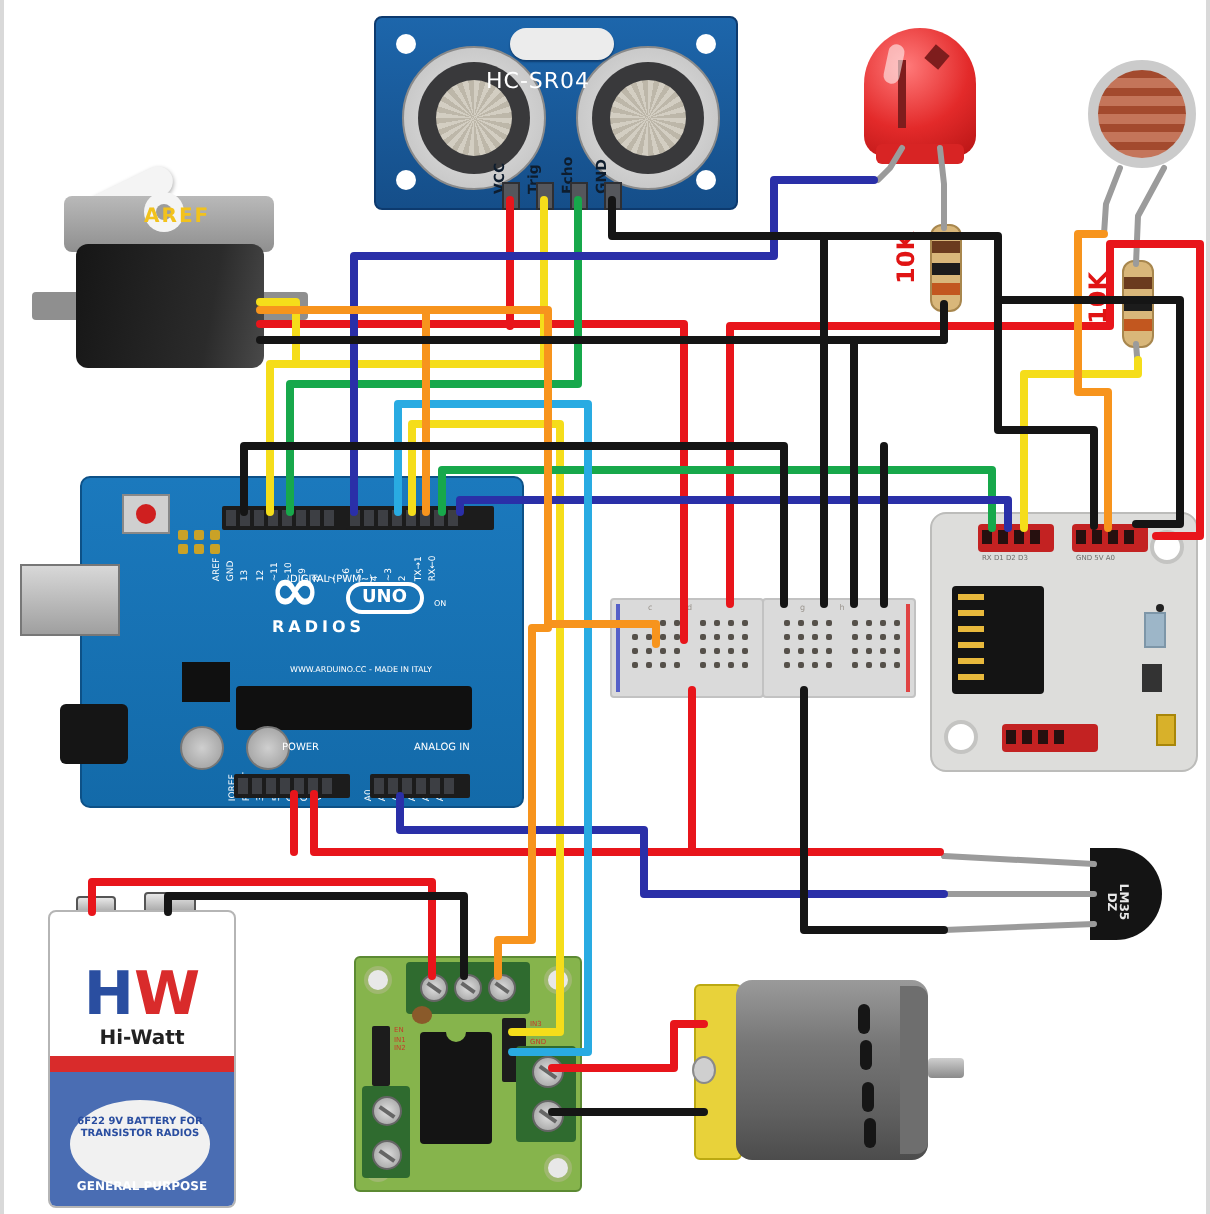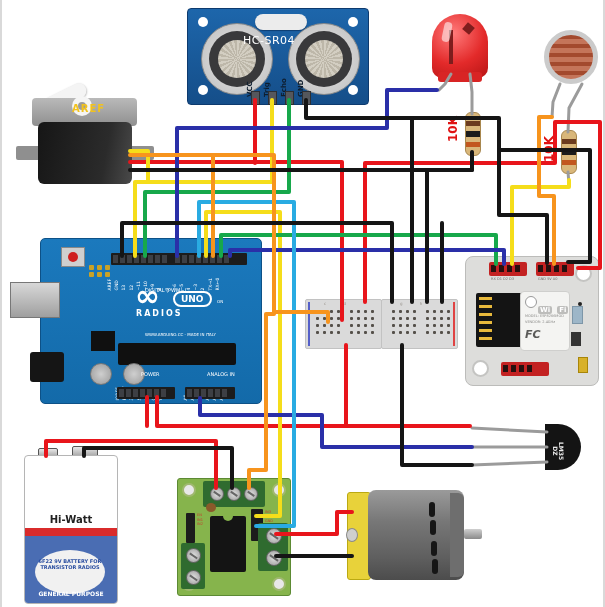--- a/index.html
+++ b/index.html
@@ -360,30 +360,20 @@
       </div>
     <div class="abs" style="left:112px;top:45px;width:4px;height:4px;background:#222;border-radius:50%"></div>
     <div class="abs" style="left:112px;top:62px;width:4px;height:4px;background:#222;border-radius:50%"></div>
     <div class="abs" style="left:106px;top:49px;width:9px;height:16px;background:#9db6c8;border:1px solid #7d96a8"></div>
     <div class="abs" style="left:105px;top:75px;width:10px;height:14px;background:#333"></div>
     <div class="abs" style="left:112px;top:100px;width:8px;height:14px;background:#d8b12a;border:1px solid #a8860a"></div>
   </div>
   <div class="abs esp-chip">
       <div class="esp-ant"></div>
     </div>
-  <div class="abs esp-shield">
-    <div class="abs circ" style="left:4px;top:4px;width:10px;height:10px;border:1px solid #999;background:#fff"></div>
-    <div class="abs" style="left:17px;top:5px">
-      <span class="esp-wifi">Wi</span>
-      <span class="esp-wifi">Fi</span>
-    </div>
-    <div class="abs esp-small" style="left:4px;top:22px">MODEL:  ESP8266MOD</div>
-    <div class="abs esp-small" style="left:4px;top:28px">VENDOR:  2.4GHz</div>
-    <div class="abs esp-fc" style="left:4px;top:36px">FC</div>
-  </div>
 
   <div class="abs led-bulb"></div>
   <div class="abs led-post" style="left:447px;top:30px;width:4px;height:34px"></div>
   <div class="abs led-post" style="left:462px;top:24px;width:9px;height:9px;transform:rotate(40deg)"></div>
   <div class="abs led-glint"></div>
   <div class="abs led-flange"></div>
   <div class="abs resistor" style="left:463px;top:112px"></div>
   <div class="abs klabel" style="left:438px;top:122px">10K</div>
 
   <div class="abs ldr"></div>
@@ -393,20 +383,21 @@
   <div class="abs lm35">
       <span>LM35
 DZ</span>
     </div>
 
   <div class="abs bat-term" style="left:36px;top:448px;width:18px;height:10px"></div>
   <div class="abs bat-term" style="left:70px;top:446px;width:24px;height:12px"></div>
   <div class="abs bat">
     <div class="mid"></div>
     <div class="blue"></div>
+    <div class="hw"><b>H</b><b>W</b></div>
     <div class="hiwatt">Hi-Watt</div>
     <div class="oval">6F22 9V BATTERY FOR TRANSISTOR RADIOS</div>
     <div class="gp">GENERAL PURPOSE</div>
   </div>
 
   <div class="abs drv">
     <div class="abs drv-hole" style="left:4px;top:4px"></div>
     <div class="abs drv-hole" style="right:4px;top:4px"></div>
     <div class="abs drv-hole" style="left:4px;bottom:4px"></div>
     <div class="abs drv-hole" style="right:4px;bottom:4px"></div>

